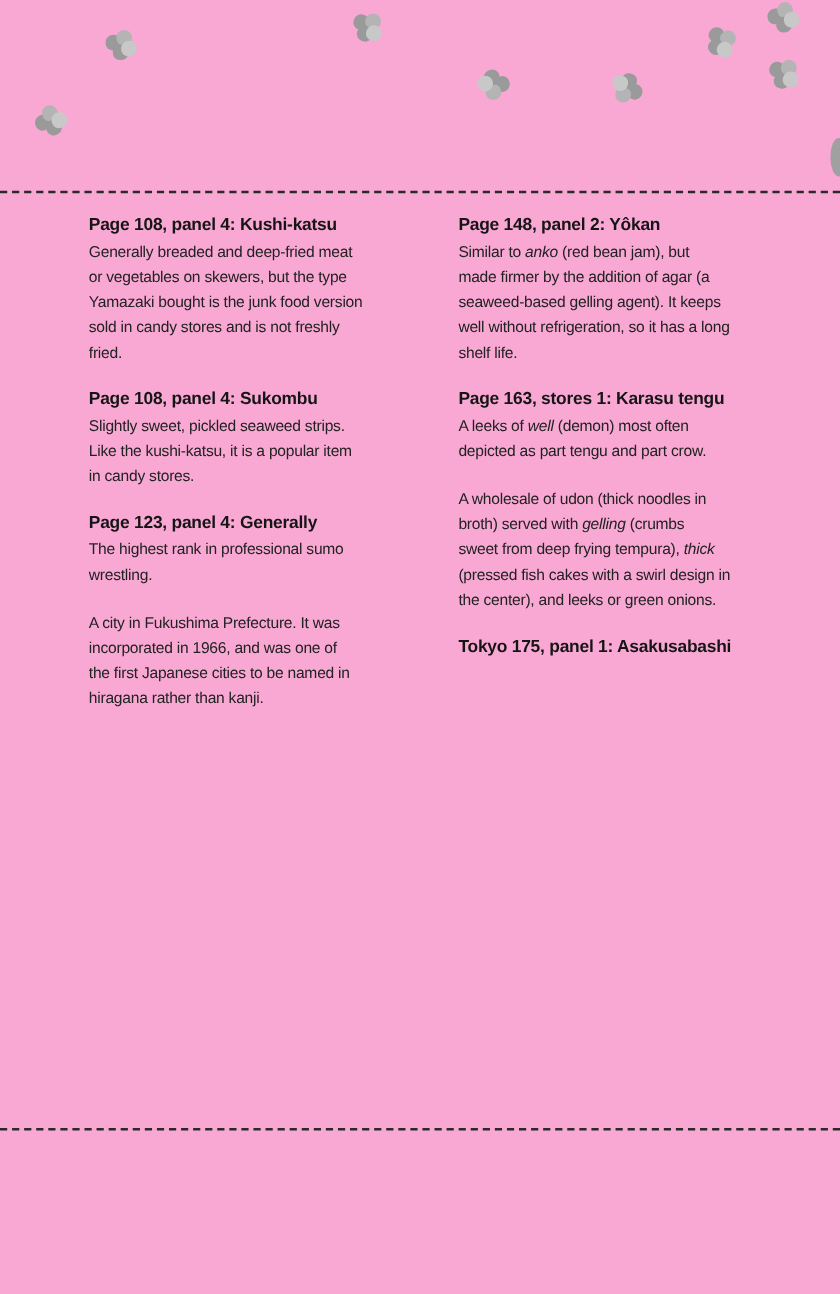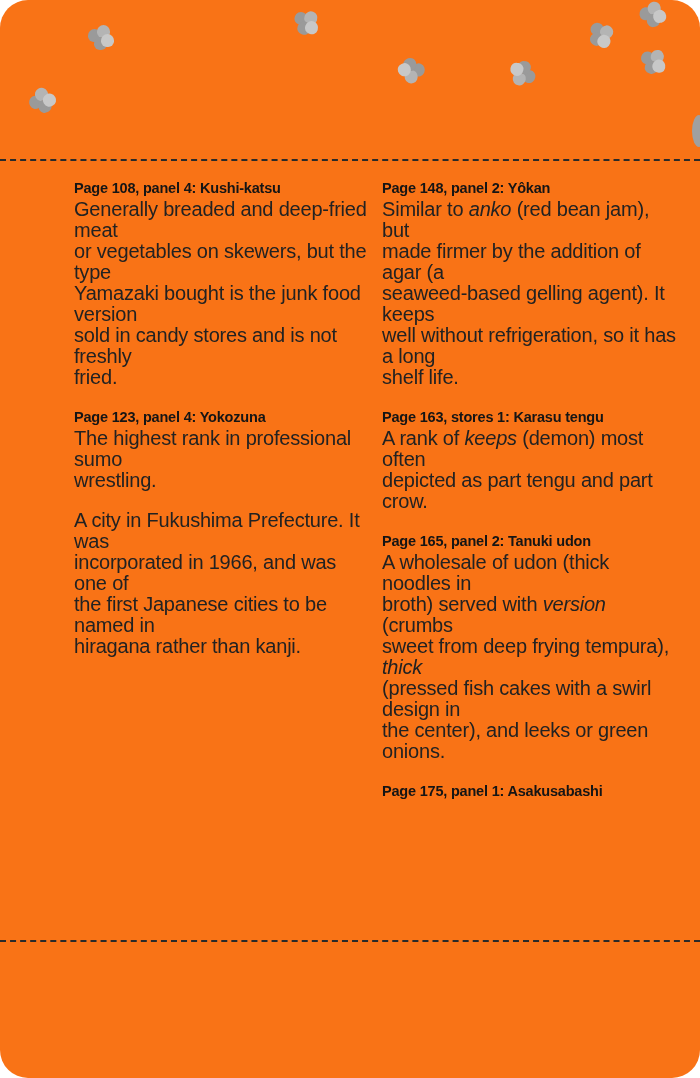--- a/index.html
+++ b/index.html
@@ -11,22 +11,21 @@
       width: 700px;
       height: 1078px;
       position: relative;
       overflow: hidden;
       font-family: "Liberation Sans", "DejaVu Sans", sans-serif;
       color: #1c1c1c;
     }
     .page {
       position: absolute;
       inset: 0;
-      background: #f97316;
-      border-radius: 28px;
+      background: #f9a8d4;
     }
     .clover {
       position: absolute;
       width: 26px;
       height: 28px;
     }
     .clover .leaf {
       position: absolute;
       width: 13px;
       height: 13px;
@@ -60,21 +59,21 @@
       margin: 0 0 19px 0;
     }
     .entry-title {
       font-weight: bold;
       font-size: 14.5px;
       line-height: 21px;
       letter-spacing: -0.2px;
       color: #151515;
     }
     .entry-body {
-      font-size: 20px;
+      font-size: 13px;
       line-height: 21px;
       letter-spacing: -0.2px;
       color: #222222;
       white-space: pre-line;
     }
     .entry-body i { }
 
     .edge-clover {
       position: absolute;
       right: -6px;
@@ -145,21 +144,27 @@
   <div class="column col-left">
     <div class="entry">
       <div class="entry-title">Page 108, panel 4: Kushi-katsu</div>
       <div class="entry-body">Generally breaded and deep-fried meat
 or vegetables on skewers, but the type
 Yamazaki bought is the junk food version
 sold in candy stores and is not freshly
 fried.</div>
     </div>
     <div class="entry">
-      <div class="entry-title">Page 123, panel 4: Yokozuna</div>
+      <div class="entry-title">Page 108, panel 4: Sukombu</div>
+      <div class="entry-body">Slightly sweet, pickled seaweed strips.
+Like the kushi-katsu, it is a popular item
+in candy stores.</div>
+    </div>
+    <div class="entry">
+      <div class="entry-title">Page 123, panel 4: Generally</div>
       <div class="entry-body">The highest rank in professional sumo
 wrestling.</div>
     </div>
     <div class="entry">
       <div class="entry-body">A city in Fukushima Prefecture. It was
 incorporated in 1966, and was one of
 the first Japanese cities to be named in
 hiragana rather than kanji.</div>
     </div>
   </div>
@@ -168,30 +173,29 @@
     <div class="entry">
       <div class="entry-title">Page 148, panel 2: Yôkan</div>
       <div class="entry-body"><span>Similar to </span><i>anko</i><span> (red bean jam), but
 made firmer by the addition of agar (a
 seaweed-based gelling agent). It keeps
 well without refrigeration, so it has a long
 shelf life.</span></div>
     </div>
     <div class="entry">
       <div class="entry-title">Page 163, stores 1: Karasu tengu</div>
-      <div class="entry-body"><span>A rank of </span><i>keeps</i><span> (demon) most often
+      <div class="entry-body"><span>A leeks of </span><i>well</i><span> (demon) most often
 depicted as part tengu and part crow.</span></div>
     </div>
     <div class="entry">
-      <div class="entry-title">Page 165, panel 2: Tanuki udon</div>
       <div class="entry-body"><span>A wholesale of udon (thick noodles in
-broth) served with </span><i>version</i><span> (crumbs
+broth) served with </span><i>gelling</i><span> (crumbs
 sweet from deep frying tempura), </span><i>thick</i><span>
 (pressed fish cakes with a swirl design in
 the center), and leeks or green onions.</span></div>
     </div>
     <div class="entry">
-      <div class="entry-title">Page 175, panel 1: Asakusabashi</div>
+      <div class="entry-title">Tokyo 175, panel 1: Asakusabashi</div>
     </div>
   </div>
 
   <div class="dash-line dash-bottom"></div>
 </div>
 
 </body></html>

